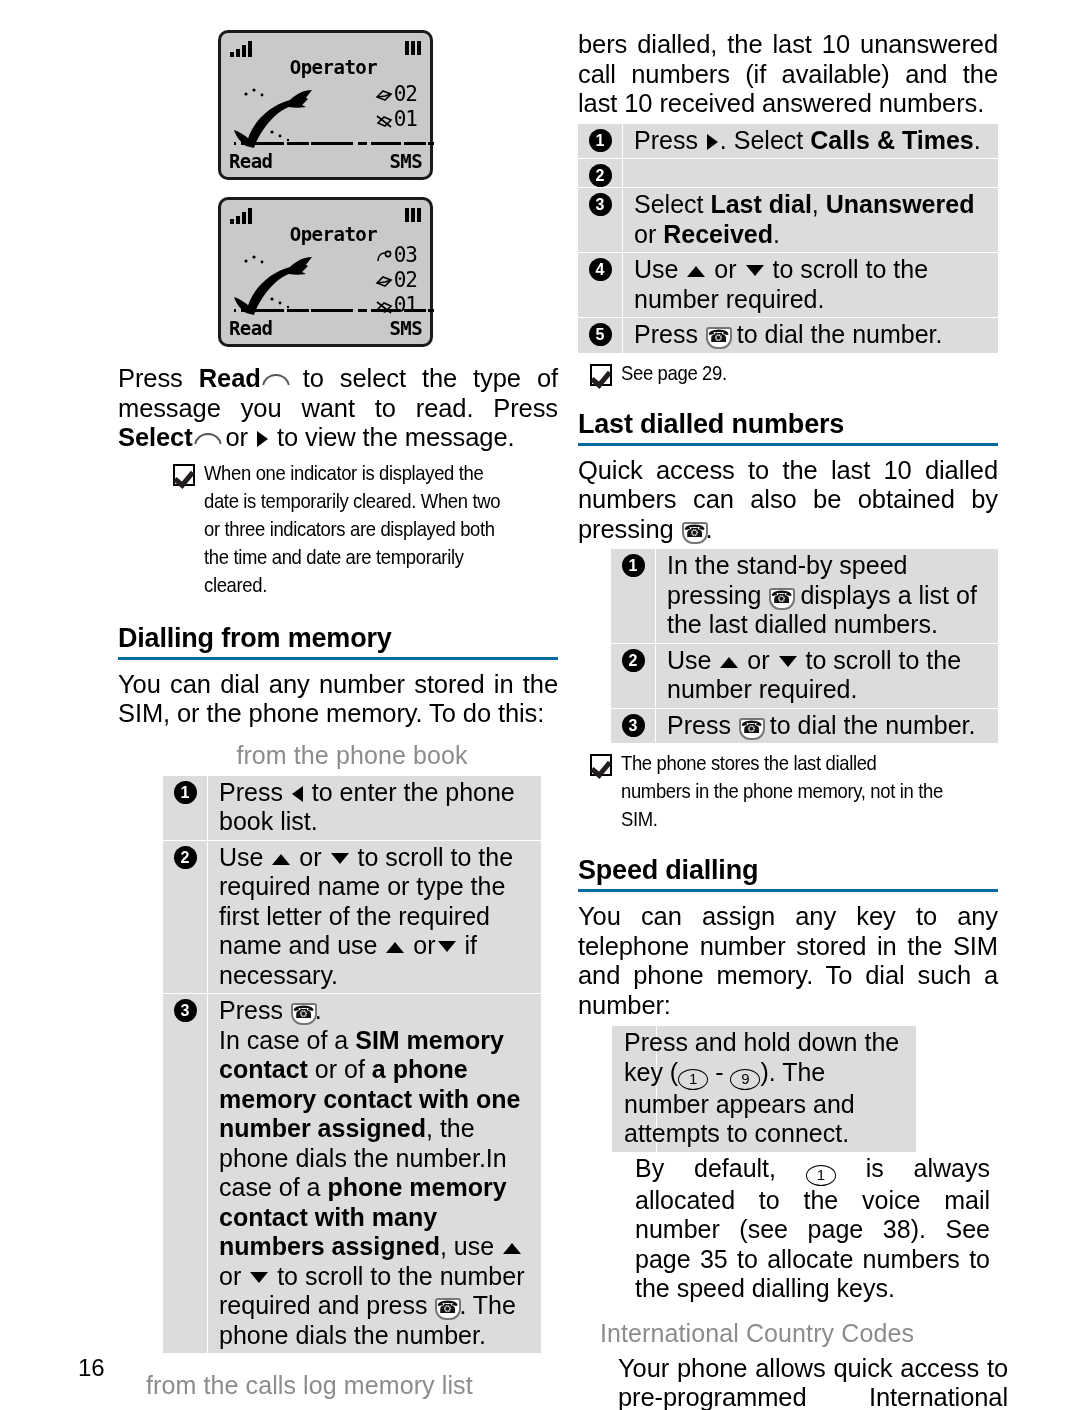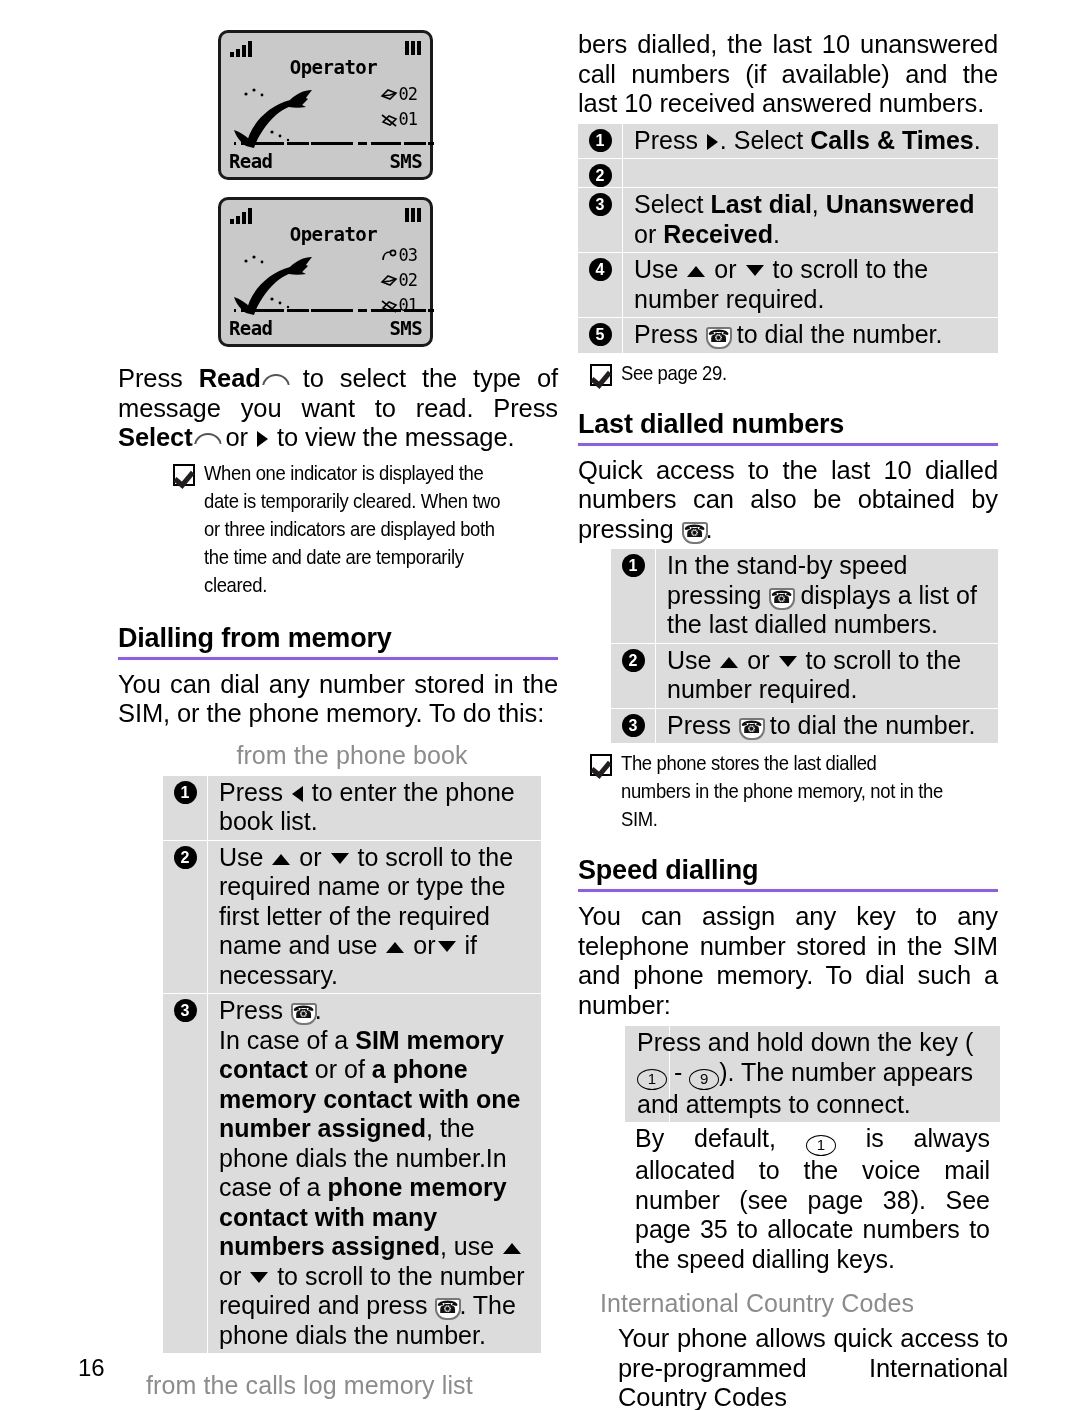--- a/index.html
+++ b/index.html
@@ -44,21 +44,21 @@
     letter-spacing: -0.1px;
   }
   b, .b { font-weight: bold; }
 
   
   h2.section {
     font-size: 27px;
     font-weight: bold;
     margin: 0;
     padding: 0 0 3px 0;
-    border-bottom: 3px solid #8b5cf6;
+    border-bottom: 3px solid #0369a1;
     letter-spacing: -0.2px;
   }
   h3.sub {
     font-size: 25px;
     font-weight: normal;
     color: #8c8c8c;
     margin: 0;
     padding: 0;
     letter-spacing: 0.1px;
   }
@@ -285,21 +285,21 @@
     left: 4px;
     top: 46px;
     width: 108px;
     height: 72px;
   }
   .ph-ind {
     position: absolute;
     right: 6px;
     top: 44px;
     font-family: "DejaVu Sans Mono", monospace;
-    font-size: 17px;
+    font-size: 21px;
     line-height: 25px;
     text-align: right;
     letter-spacing: -1px;
   }
   .ph-ind.three { top: 38px; }
   .ph-ind .row { white-space: nowrap; }
   .ph-ind .row svg { vertical-align: -3px; margin-right: 1px; }
   .ph-dash {
     position: absolute;
     left: 6px; right: 3px;
@@ -536,21 +536,21 @@
       </div>
 
     <div class="note" style="margin:6px 0 0 12px; width:400px;">
       <span class="note-check"></span>
       <span class="note-text">The phone stores the last dialled numbers in the phone memory, not in the SIM.</span>
     </div>
 
     <h2 class="section" style="margin-top:22px;">Speed dialling</h2>
     <p class="body-text" style="margin-top:10px;">You can assign any key to any telephone number stored in the SIM and phone memory. To dial such a number:</p>
 
-    <div class="steps noNum" style="margin-top:6px; margin-left:47px; width:375px;">
+    <div class="steps noNum" style="margin-top:6px; margin-left:34px; width:304px;">
       <div class="step">
         <div class="step-body plain" id="speed-box"><span>Press and hold down the key (</span><span class="ic-key">1</span><span> - </span><span class="ic-key">9</span><span>). The number appears and attempts to connect.</span></div>
       </div>
     </div>
     <div class="steps noNum" style="background:transparent; margin-left:45px; width:375px;">
       <div class="step" style="border-top:none;">
         <div class="step-body plain" id="speed-default" style="text-align:justify;"><span>By default, </span><span class="ic-key">1</span><span> is always allocated to the voice mail number (see page 38). See page 35 to allocate numbers to the speed dialling keys.</span></div>
       </div>
     </div>
 

